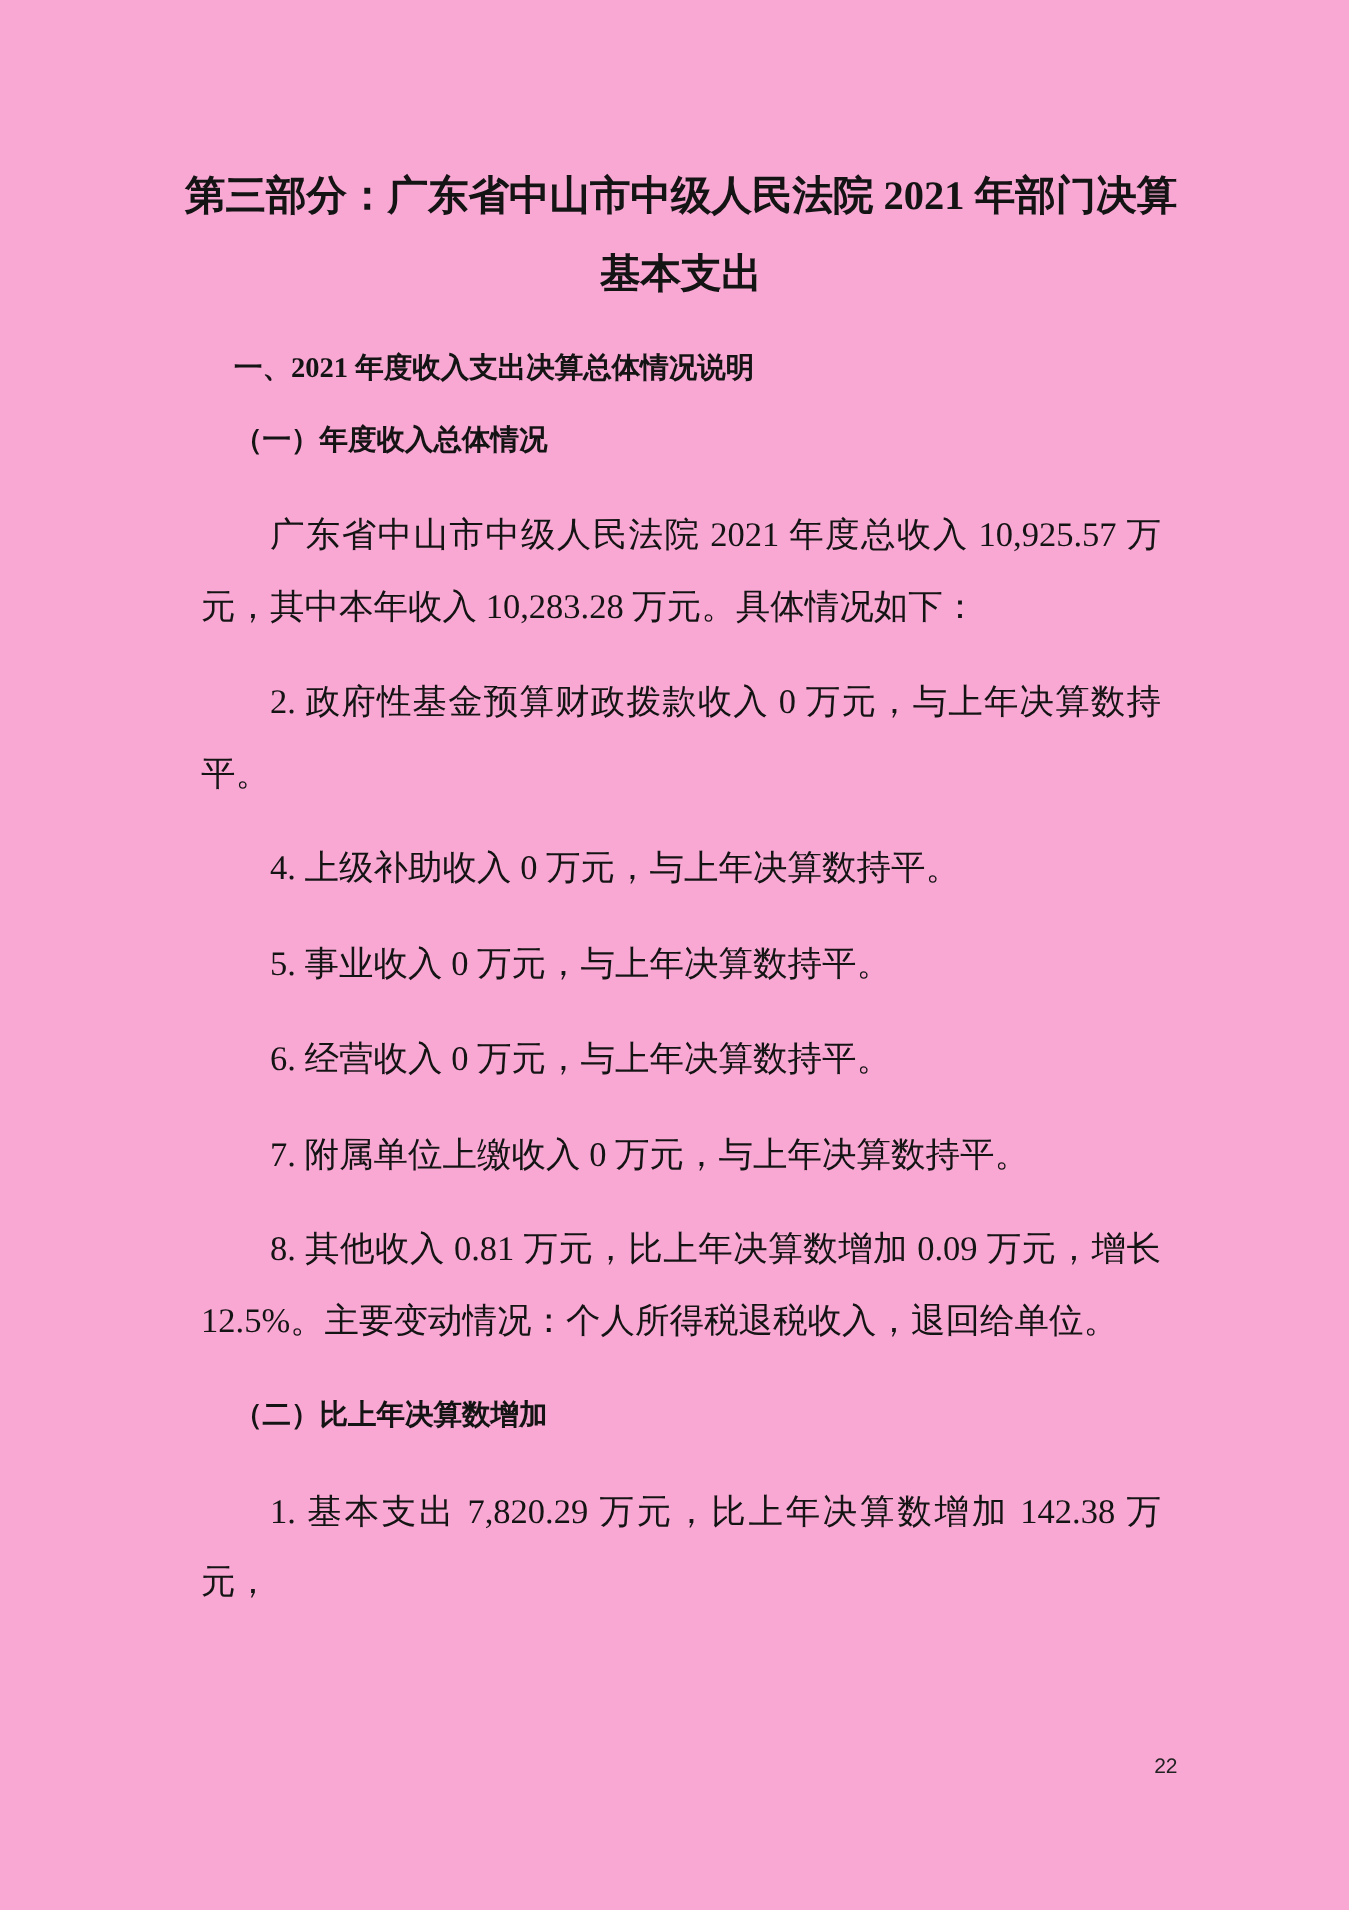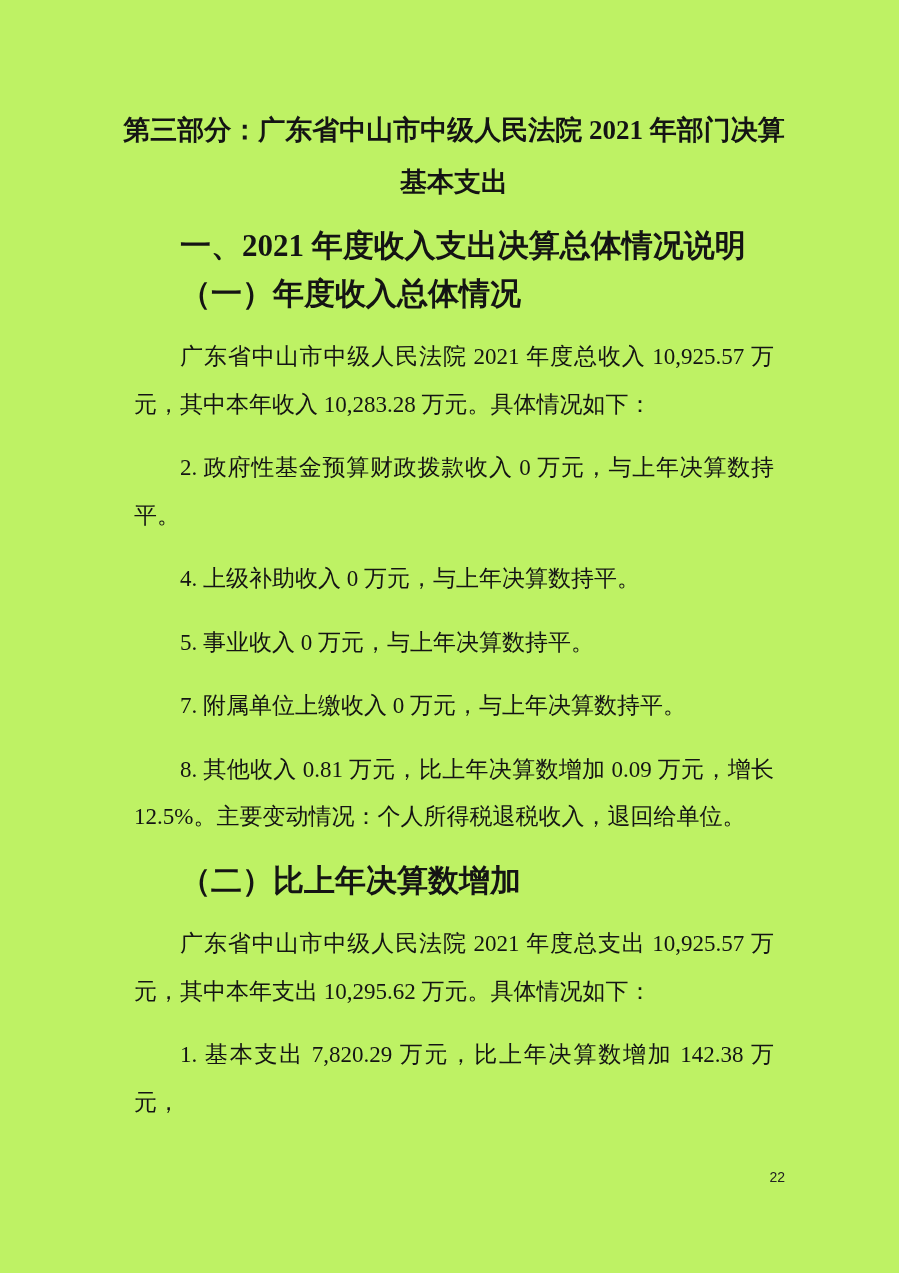--- a/index.html
+++ b/index.html
@@ -5,39 +5,39 @@
   html, body {
     margin: 0;
     padding: 0;
     background: #ffffff;
   }
   .page {
     position: relative;
     width: 899px;
     height: 1273px;
     box-sizing: border-box;
-    background: #bef264;
+    background: #f9a8d4;
     padding: 104px 109px 0 118px;
     font-family: "Liberation Serif", "DejaVu Serif", serif;
     color: #141414;
     overflow: hidden;
   }
   .doc-title {
     font-size: 27px;
     font-weight: bold;
     text-align: center;
     line-height: 52px;
     margin: 0 0 14px 0;
   }
   .title-line {
     display: block;
   }
   .heading-1,
   .heading-2 {
-    font-size: 31px;
+    font-size: 19px;
     font-weight: bold;
     line-height: 47.5px;
     text-indent: 2em;
     margin: 0;
     white-space: nowrap;
   }
   .para {
     font-size: 23px;
     line-height: 47.5px;
     text-indent: 2em;
@@ -70,26 +70,26 @@
   <p class="para">广东省中山市中级人民法院 2021 年度总收入 10,925.57 万元，其中本年收入 10,283.28 万元。具体情况如下：</p>
 
 
   <p class="para">2. 政府性基金预算财政拨款收入 0 万元，与上年决算数持平。</p>
 
 
   <p class="para">4. 上级补助收入 0 万元，与上年决算数持平。</p>
 
   <p class="para">5. 事业收入 0 万元，与上年决算数持平。</p>
 
+  <p class="para">6. 经营收入 0 万元，与上年决算数持平。</p>
 
   <p class="para">7. 附属单位上缴收入 0 万元，与上年决算数持平。</p>
 
   <p class="para">8. 其他收入 0.81 万元，比上年决算数增加 0.09 万元，增长 12.5%。主要变动情况：个人所得税退税收入，退回给单位。</p>
 
   <div class="heading-2">（二）比上年决算数增加</div>
 
-  <p class="para">广东省中山市中级人民法院 2021 年度总支出 10,925.57 万元，其中本年支出 10,295.62 万元。具体情况如下：</p>
 
   <p class="para">1. 基本支出 7,820.29 万元，比上年决算数增加 142.38 万元，</p>
 
   <div class="page-number">22</div>
 
 </div>
 
 </body></html>

